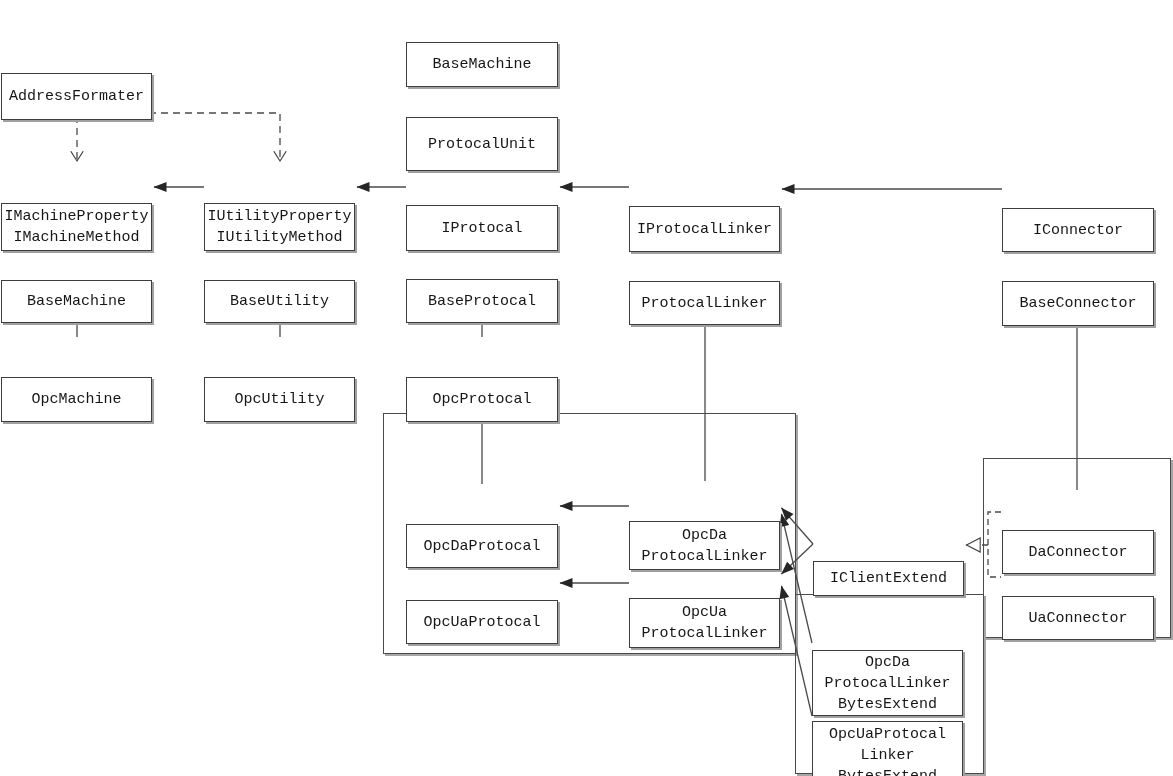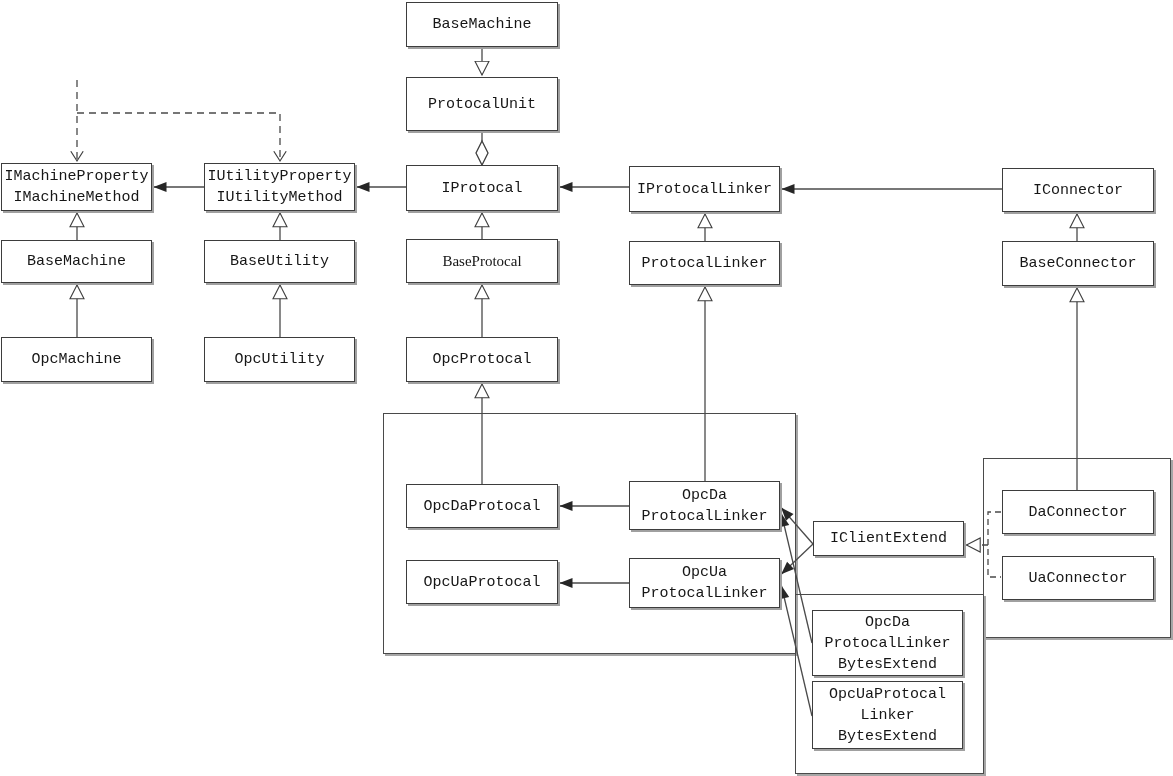--- a/index.html
+++ b/index.html
@@ -19,20 +19,21 @@
     z-index:1;
   }
   .node{
     position:absolute;
     border:1px solid #3d3d3d;
     box-shadow:2px 2px 0 0 #a0a0a0;
     background:#ffffff;
     display:flex;align-items:center;justify-content:center;
     z-index:3;
     box-sizing:border-box;
+    margin-top:40px;
   }
   .lbl{
     white-space:pre-line;
     text-align:center;
     font-size:15px;
     line-height:21px;
     color:#161616;
     letter-spacing:0px;
   }
 </style>
@@ -88,20 +89,23 @@
       <line x1="812" y1="716" x2="781.5" y2="586" marker-end="url(#mFilled)"></line>
 
       <line x1="77" y1="80" x2="77" y2="161" stroke-dasharray="7 5" marker-end="url(#mV)"></line>
       <polyline points="77,113 280,113 280,161" stroke-dasharray="7 5" marker-end="url(#mV)"></polyline>
 
       <polyline points="1001,512 988,512 988,577 1001,577" stroke-dasharray="6 4"></polyline>
       <line x1="988" y1="545" x2="966.5" y2="545" stroke-dasharray="6 4" marker-end="url(#mTri)"></line>
     </g>
   </svg>
 
+  <div class="node" style="left:1px;top:33px;width:151px;height:47px;">
+    <span class="lbl">AddressFormater</span>
+  </div>
 
   <div class="node" style="left:1px;top:163px;width:151px;height:48px;">
     <span class="lbl">IMachineProperty
 IMachineMethod</span>
   </div>
 
   <div class="node" style="left:204px;top:163px;width:151px;height:48px;">
     <span class="lbl">IUtilityProperty
 IUtilityMethod</span>
   </div>
@@ -127,21 +131,21 @@
   </div>
 
   <div class="node" style="left:406px;top:77px;width:152px;height:54px;">
     <span class="lbl">ProtocalUnit</span>
   </div>
 
   <div class="node" style="left:406px;top:165px;width:152px;height:46px;">
     <span class="lbl">IProtocal</span>
   </div>
 
-  <div class="node" style="left:406px;top:239px;width:152px;height:44px;font-family:Liberation Serif, serif;">
+  <div class="node" style="left:406px;top:239px;width:152px;height:44px;">
     <span class="lbl">BaseProtocal</span>
   </div>
 
   <div class="node" style="left:406px;top:337px;width:152px;height:45px;">
     <span class="lbl">OpcProtocal</span>
   </div>
 
   <div class="node" style="left:629px;top:166px;width:151px;height:46px;">
     <span class="lbl">IProtocalLinker</span>
   </div>

